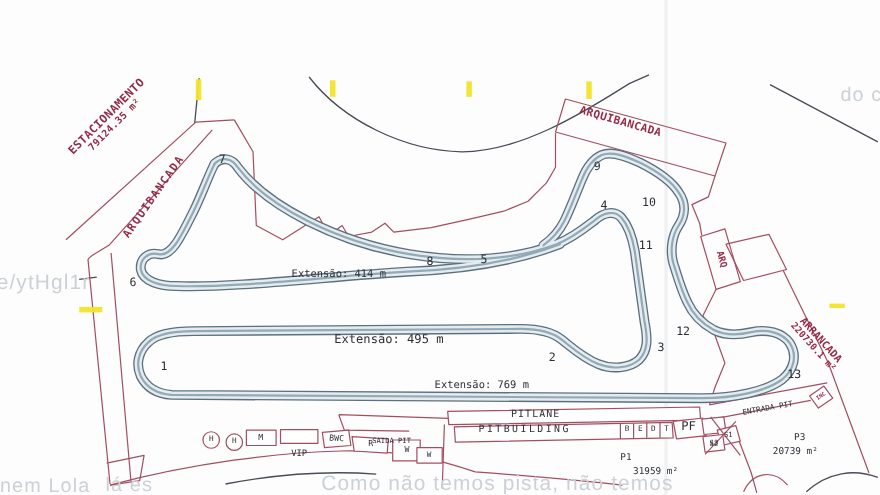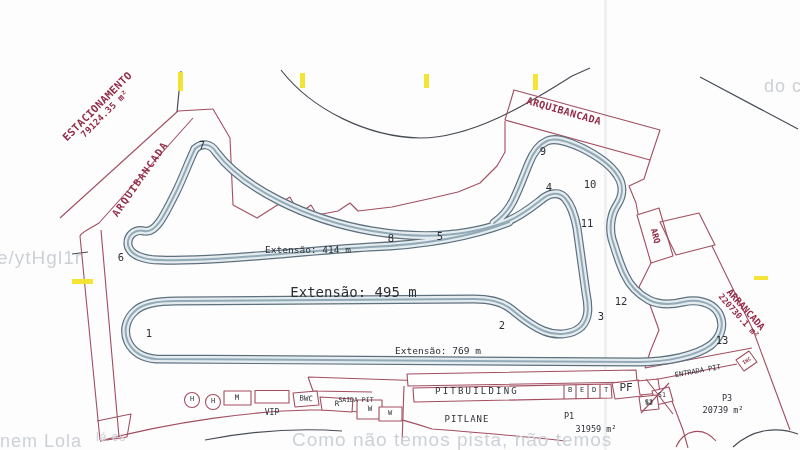--- a/index.html
+++ b/index.html
@@ -122,38 +122,38 @@
   <div class="lbl redlbl" style="left:140px;top:179px;transform:translate(-50%,-50%) rotate(-55deg);font-size:10px;letter-spacing:1.4px;">ARQUIBANCADA</div>
   <div class="lbl redlbl" style="left:564px;top:111px;transform:translate(-50%,-50%) rotate(16deg);font-size:10px;letter-spacing:.4px;">ARQUIBANCADA</div>
   <div class="lbl redlbl" style="left:655px;top:236px;transform:translate(-50%,-50%) rotate(74deg);font-size:8.5px;">ARQ</div>
   <div class="lbl redlbl" style="left:742px;top:313px;transform:translate(-50%,-50%) rotate(48deg);font-size:9.5px;">
     <div>ARRANCADA</div>
     <div style="font-size:8.5px;">220730.1 m²</div>
   </div>
   <div class="lbl redlbl" style="left:747px;top:361px;transform:translate(-50%,-50%) rotate(-35deg);font-size:5px;">INC</div>
 
   <div class="lbl" style="left:308px;top:250px;font-size:9.5px;">Extensão: 414 m</div>
-  <div class="lbl" style="left:334px;top:293px;font-size:14px;padding-left:39px;">Extensão: 495 m</div>
+  <div class="lbl" style="left:334px;top:309px;font-size:11px;padding-left:39px;">Extensão: 495 m</div>
   <div class="lbl" style="left:438px;top:351px;font-size:9.5px;">Extensão: 769 m</div>
 
   <div class="lbl" style="left:149px;top:334px;font-size:10.5px;">1</div>
   <div class="lbl" style="left:502px;top:326px;font-size:10.5px;">2</div>
   <div class="lbl" style="left:601px;top:317px;font-size:10.5px;">3</div>
   <div class="lbl" style="left:549px;top:188px;font-size:10.5px;">4</div>
   <div class="lbl" style="left:440px;top:237px;font-size:10.5px;">5</div>
   <div class="lbl" style="left:121px;top:258px;font-size:10.5px;">6</div>
   <div class="lbl" style="left:202px;top:146px;font-size:10.5px;">7</div>
   <div class="lbl" style="left:391px;top:239px;font-size:10.5px;">8</div>
   <div class="lbl" style="left:543px;top:152px;font-size:10.5px;">9</div>
   <div class="lbl" style="left:590px;top:185px;font-size:10.5px;">10</div>
   <div class="lbl" style="left:587px;top:224px;font-size:10.5px;">11</div>
   <div class="lbl" style="left:621px;top:302px;font-size:10.5px;">12</div>
   <div class="lbl" style="left:722px;top:341px;font-size:10.5px;">13</div>
 
-  <div class="lbl" style="left:467px;top:378px;font-size:9px;letter-spacing:1px;margin-top:42px;">PITLANE</div>
+  <div class="lbl" style="left:487px;top:378px;font-size:9px;letter-spacing:1px;">PITLANE</div>
   <div class="lbl" style="left:477px;top:392px;font-size:9px;letter-spacing:2.2px;text-align:right;">PITBUILDING</div>
   <div class="lbl" style="left:570px;top:391px;font-size:7px;">B</div>
   <div class="lbl" style="left:582px;top:391px;font-size:7px;">E</div>
   <div class="lbl" style="left:594px;top:391px;font-size:7px;">D</div>
   <div class="lbl" style="left:606px;top:391px;font-size:7px;">T</div>
   <div class="lbl" style="left:626px;top:388px;font-size:11px;">PF</div>
   <div class="lbl" style="left:649px;top:387px;font-size:6.5px;margin-top:16px;">S3</div>
   <div class="lbl" style="left:662px;top:396px;font-size:6.5px;">S1</div>
   <div class="lbl" style="left:649px;top:404px;font-size:6.5px;">S2</div>
   <div class="lbl" style="left:356px;top:401px;font-size:6.5px;">SAIDA PIT</div>
@@ -169,16 +169,16 @@
   <div class="lbl" style="left:237px;top:398px;font-size:7.5px;">M</div>
   <div class="lbl" style="left:272px;top:413px;font-size:8px;">VIP</div>
   <div class="lbl" style="left:306px;top:399px;transform:translate(-50%,-50%) rotate(3deg);font-size:7.5px;">BWC</div>
   <div class="lbl" style="left:337px;top:404px;font-size:7.5px;">R</div>
   <div class="lbl" style="left:370px;top:409px;font-size:7.5px;">W</div>
   <div class="lbl" style="left:390px;top:414px;font-size:7px;">W</div>
 
   <div class="wm" style="left:-3px;top:247px;font-size:19px;">e/ytHgl1r</div>
   <div class="wm" style="left:764px;top:76px;font-size:18px;">do c</div>
   <div class="wm" style="left:0px;top:431px;font-size:18px;">nem Lola</div>
-  <div class="wm" style="left:96px;top:430px;font-size:12px;">lá es</div>
+  <div class="wm" style="left:96px;top:430px;font-size:18px;">lá es</div>
   <div class="wm" style="left:292px;top:429px;font-size:19px;">Como não temos pista, não temos</div>
 
 </div>
 
 </body></html>

